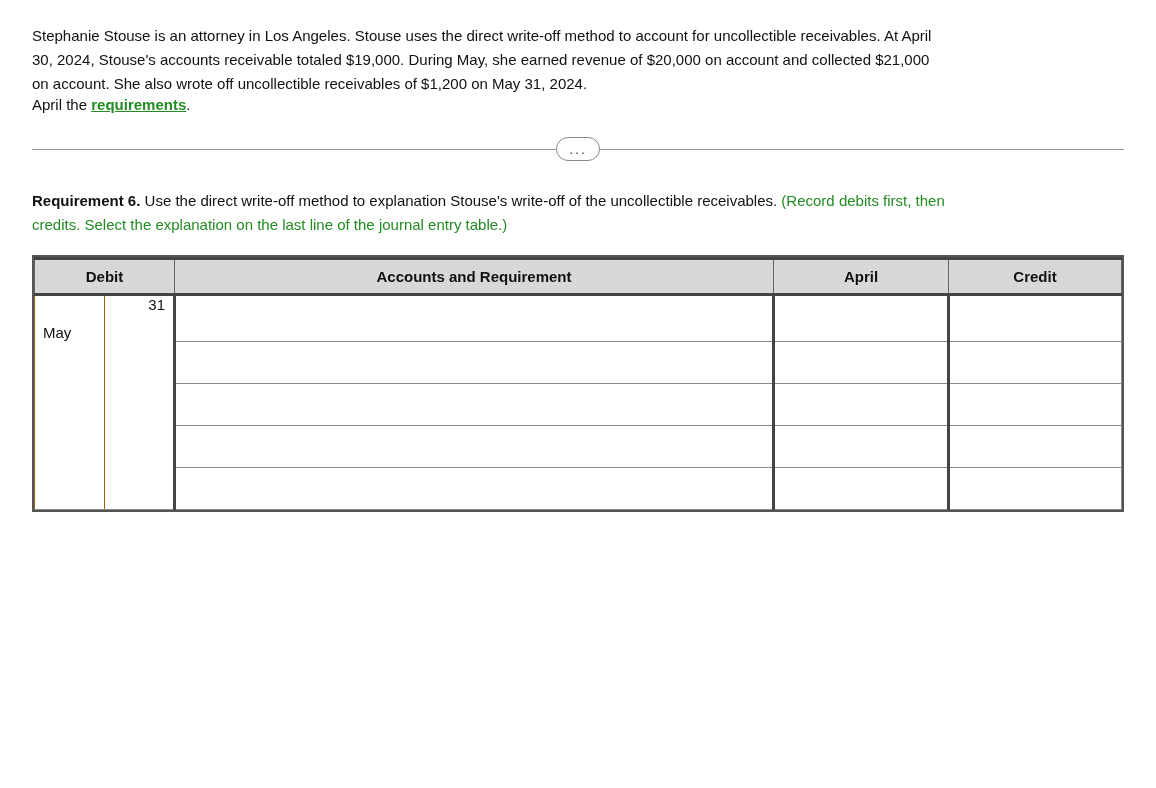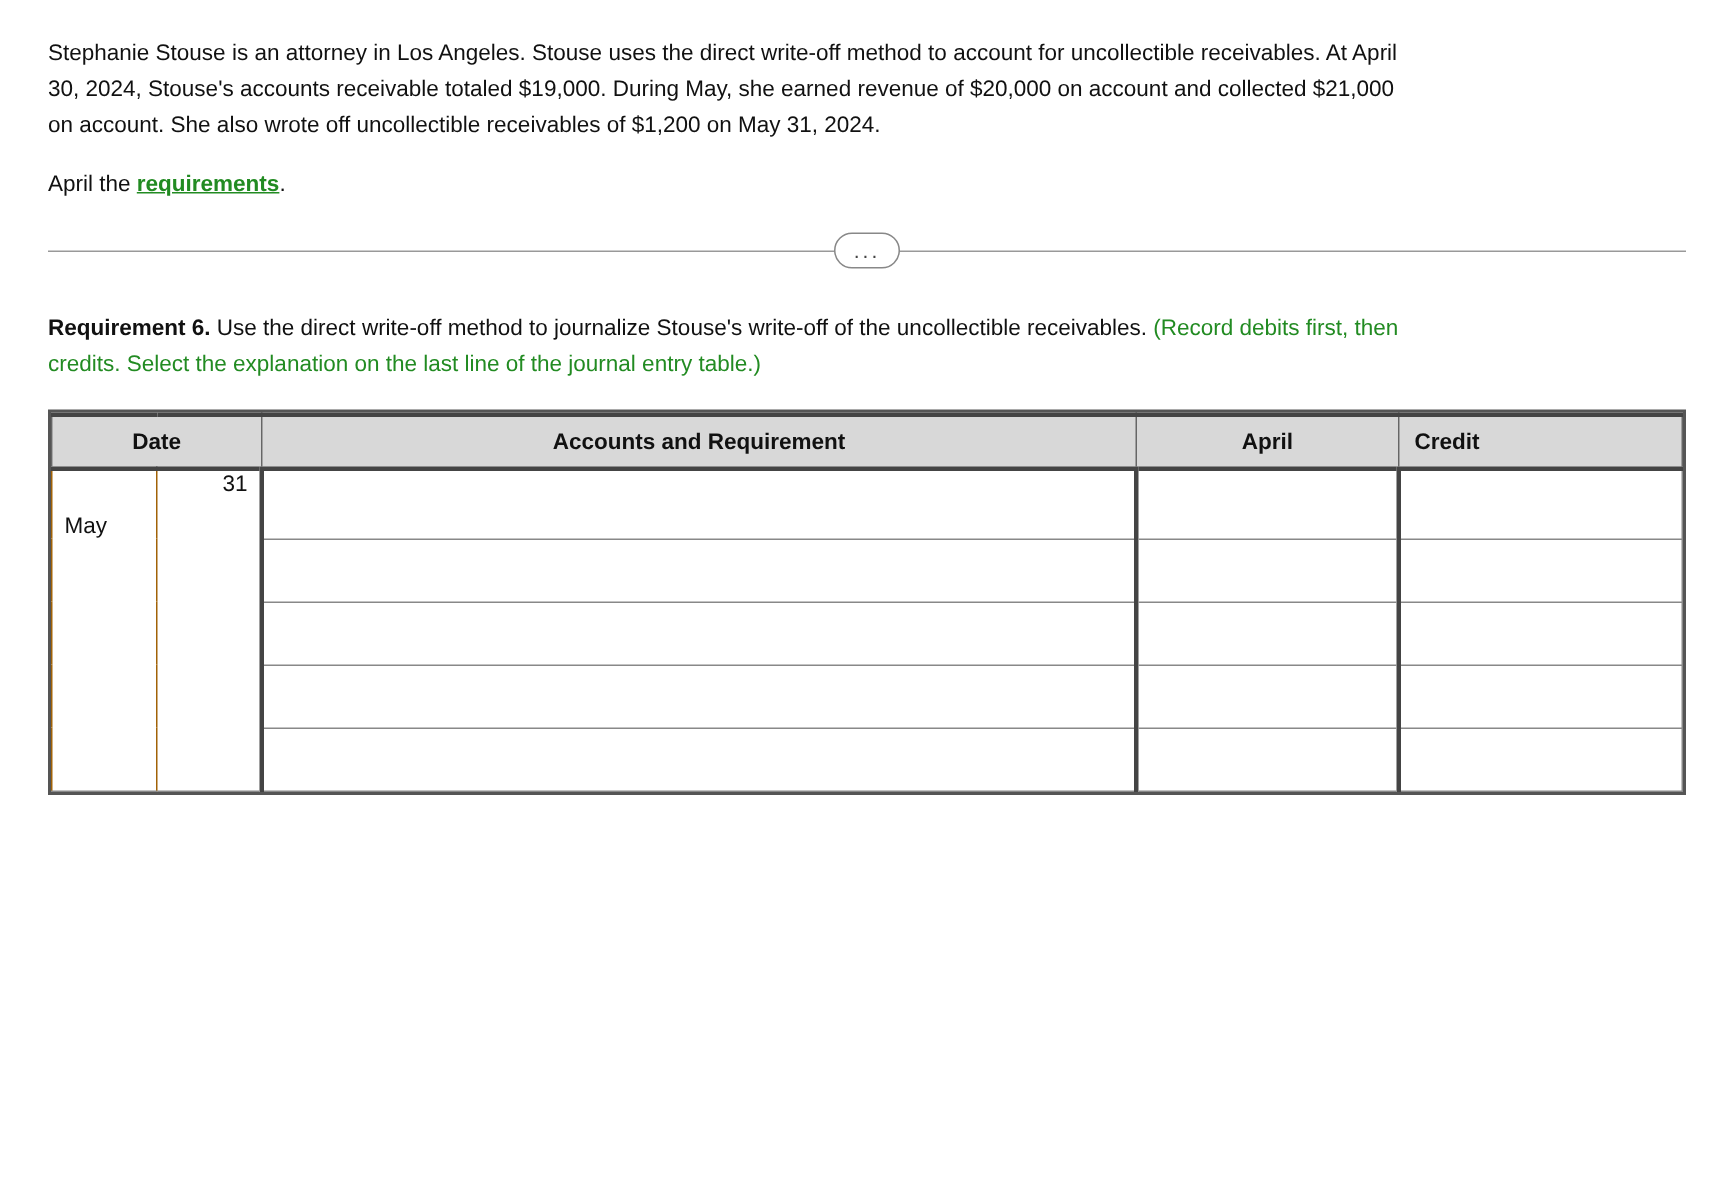--- a/index.html
+++ b/index.html
@@ -13,21 +13,20 @@
       font-size: 15px;
       color: #111;
       background: #fff;
       width: 1156px;
       min-height: 788px;
       padding: 24px 32px;
     }
 
     .intro-text {
       line-height: 1.6;
-      margin-bottom: 18px;
       max-width: 900px;
     }
 
     .read-line {
       margin-bottom: 24px;
       font-size: 15px;
     }
 
     .read-line a {
       color: #228B22;
@@ -108,22 +107,22 @@
     .journal-table thead tr th.col-accounts {
       text-align: center;
     }
 
     .journal-table thead tr th.col-debit {
       width: 175px;
       text-align: center;
     }
 
     .journal-table thead tr th.col-credit {
-      width: 189px;
-      text-align: left;
+      width: 173px;
+      text-align: center;
     }
 
     
     .journal-table tbody tr td {
       border: 1px solid #888;
       padding: 0;
       height: 42px;
       vertical-align: middle;
     }
 
@@ -210,29 +209,29 @@
   <span>April the </span><a href="#">requirements</a><span>.</span>
 </p>
 
 <div class="divider-container">
   <div class="divider-line"></div>
   <button class="ellipsis-btn">...</button>
 </div>
 
 <div class="requirement-section">
   <p class="requirement-text">
-    <strong>Requirement 6.</strong><span> Use the direct write-off method to journalize Stouse's write-off of the uncollectible receivables. </span><span class="green">(Record debits first, then credits. Select the explanation on the last line of the journal entry table.)</span>
+    <strong>Requirement 6.</strong><span> Use the direct write-off method to explanation Stouse's write-off of the uncollectible receivables. </span><span class="green">(Record debits first, then credits. Select the explanation on the last line of the journal entry table.)</span>
   </p>
 </div>
 
 <div class="journal-table-wrapper">
   <table class="journal-table">
     <thead>
       <tr class="header-double-border">
-        <th colspan="2" class="col-date">Date</th>
+        <th colspan="2" class="col-date">Debit</th>
         <th class="col-accounts">Accounts and Requirement</th>
         <th class="col-debit">April</th>
         <th class="col-credit">Credit</th>
       </tr>
     </thead>
     <tbody>
 
       <tr>
         <td class="cell-date-month">May</td>
         <td class="cell-date-day">31</td>

